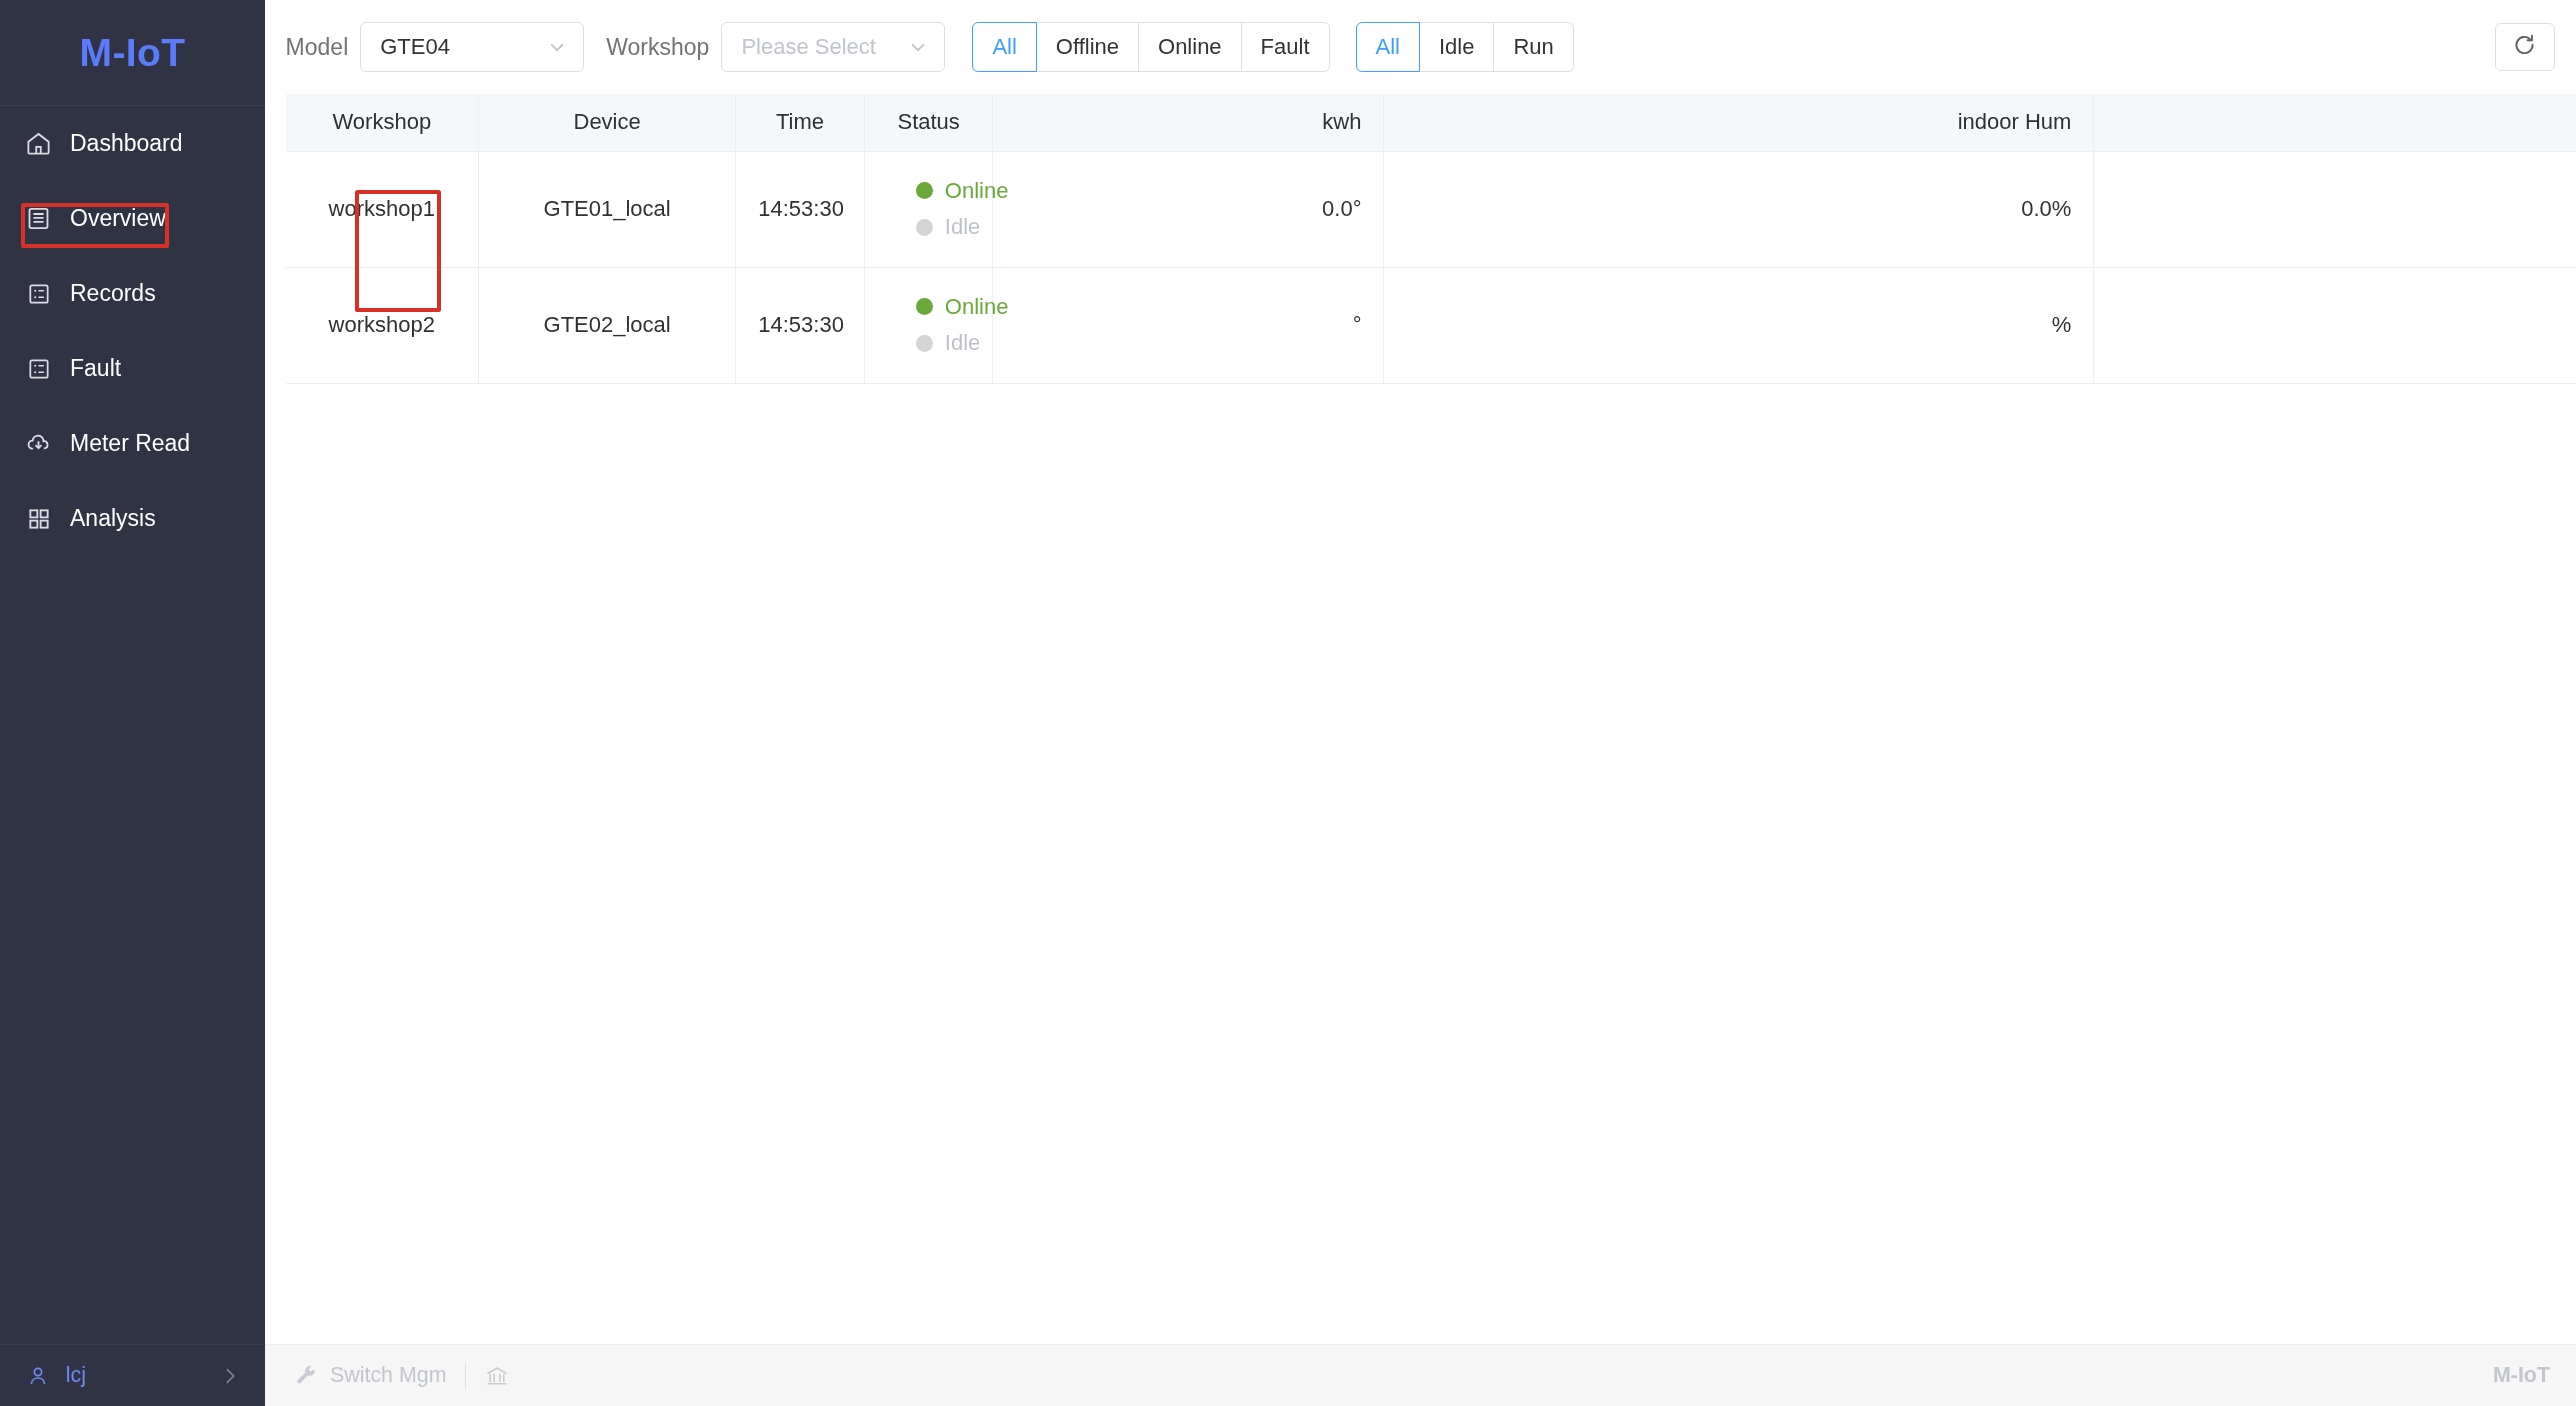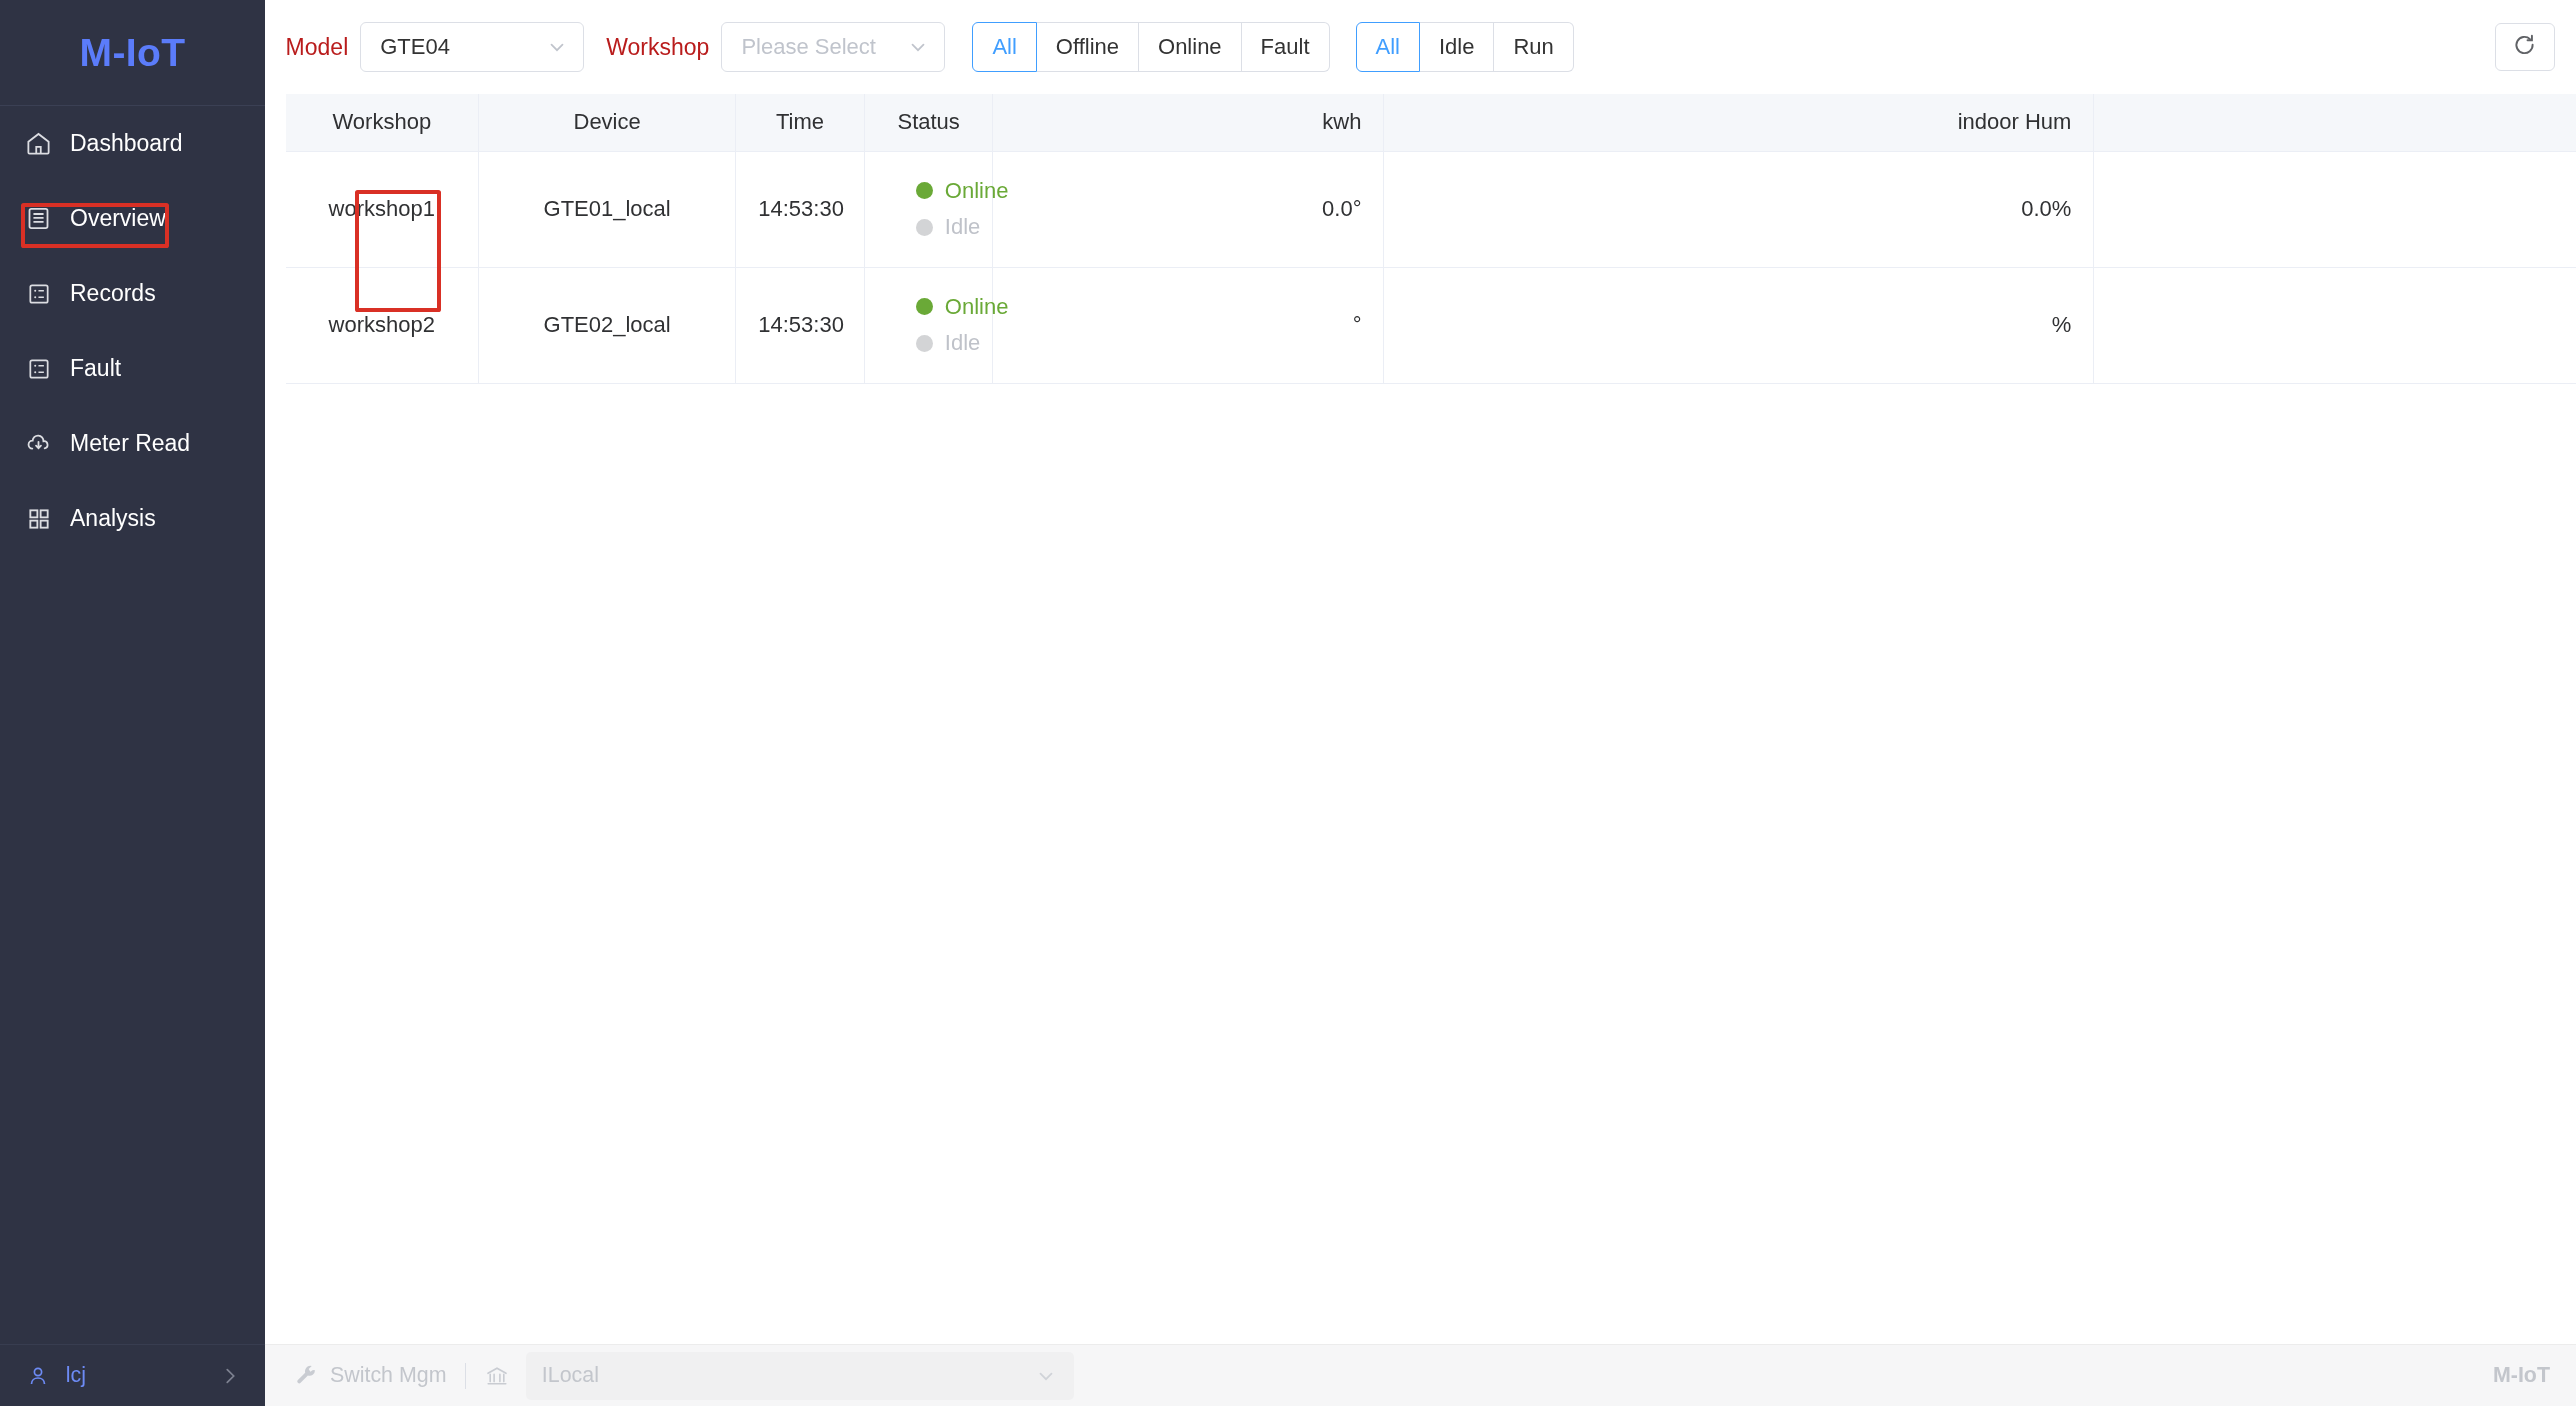--- a/index.html
+++ b/index.html
@@ -73,21 +73,21 @@
   
   #main { flex: 1 1 auto; display: flex; flex-direction: column; background: #ffffff; min-width: 0; }
 
   
   #toolbar {
     height: 94px; flex: 0 0 94px;
     display: flex; align-items: center;
     padding: 0 21.4px 0 20.6px;
     background: #fff;
   }
-  .tb-label { font-size: 23px; color: #b91c1c; margin-right: 12px; white-space: nowrap; }
+  .tb-label { font-size: 23px; color: #737373; margin-right: 12px; white-space: nowrap; }
   .tb-select {
     height: 50px; border: 0.9px solid #dcdfe6; border-radius: 6px;
     display: flex; align-items: center; padding: 0 15.4px 0 19px;
     font-size: 22px; color: #333; background: #fff; cursor: pointer;
   }
   .tb-select .val { flex: 1 1 auto; white-space: nowrap; }
   .tb-select .val.placeholder { color: #c0c4cc; }
   .tb-select .chev { color: #c0c4cc; margin-left: 15.4px; display:flex; align-items:center; }
   #model-select { width: 224px; margin-right: 22px; }
   #workshop-select { width: 224px; margin-right: 27px; }
@@ -415,28 +415,20 @@
       </span>
       <span class="f-text">Switch Mgm</span>
       <span class="f-div"></span>
       <span class="f-ico">
         <svg width="24" height="24" viewBox="0 0 24 24" fill="none" stroke="#c9ccd2" stroke-width="1.6" stroke-linecap="round">
           <path d="M3 9.3 12 4.2l9 5.1"></path>
           <path d="M5.2 10.4v7.2M9.1 10.4v7.2M14.9 10.4v7.2M18.8 10.4v7.2"></path>
           <path d="M3.2 19.8h17.6"></path>
         </svg>
       </span>
-      <div class="f-select">
-        <span class="fs-val">ILocal</span>
-        <span class="fs-chev">
-          <svg width="22" height="22" viewBox="0 0 24 24" fill="none" stroke="#d0d3d8" stroke-width="1.9" stroke-linecap="round">
-            <path d="M6 9.5l6 6 6-6"></path>
-          </svg>
-        </span>
-      </div>
       <span class="f-right">M-IoT</span>
     </div>
 
     <div id="workshop-annotation"></div>
   </section>
 
 </div>
 
 
 </body></html>

